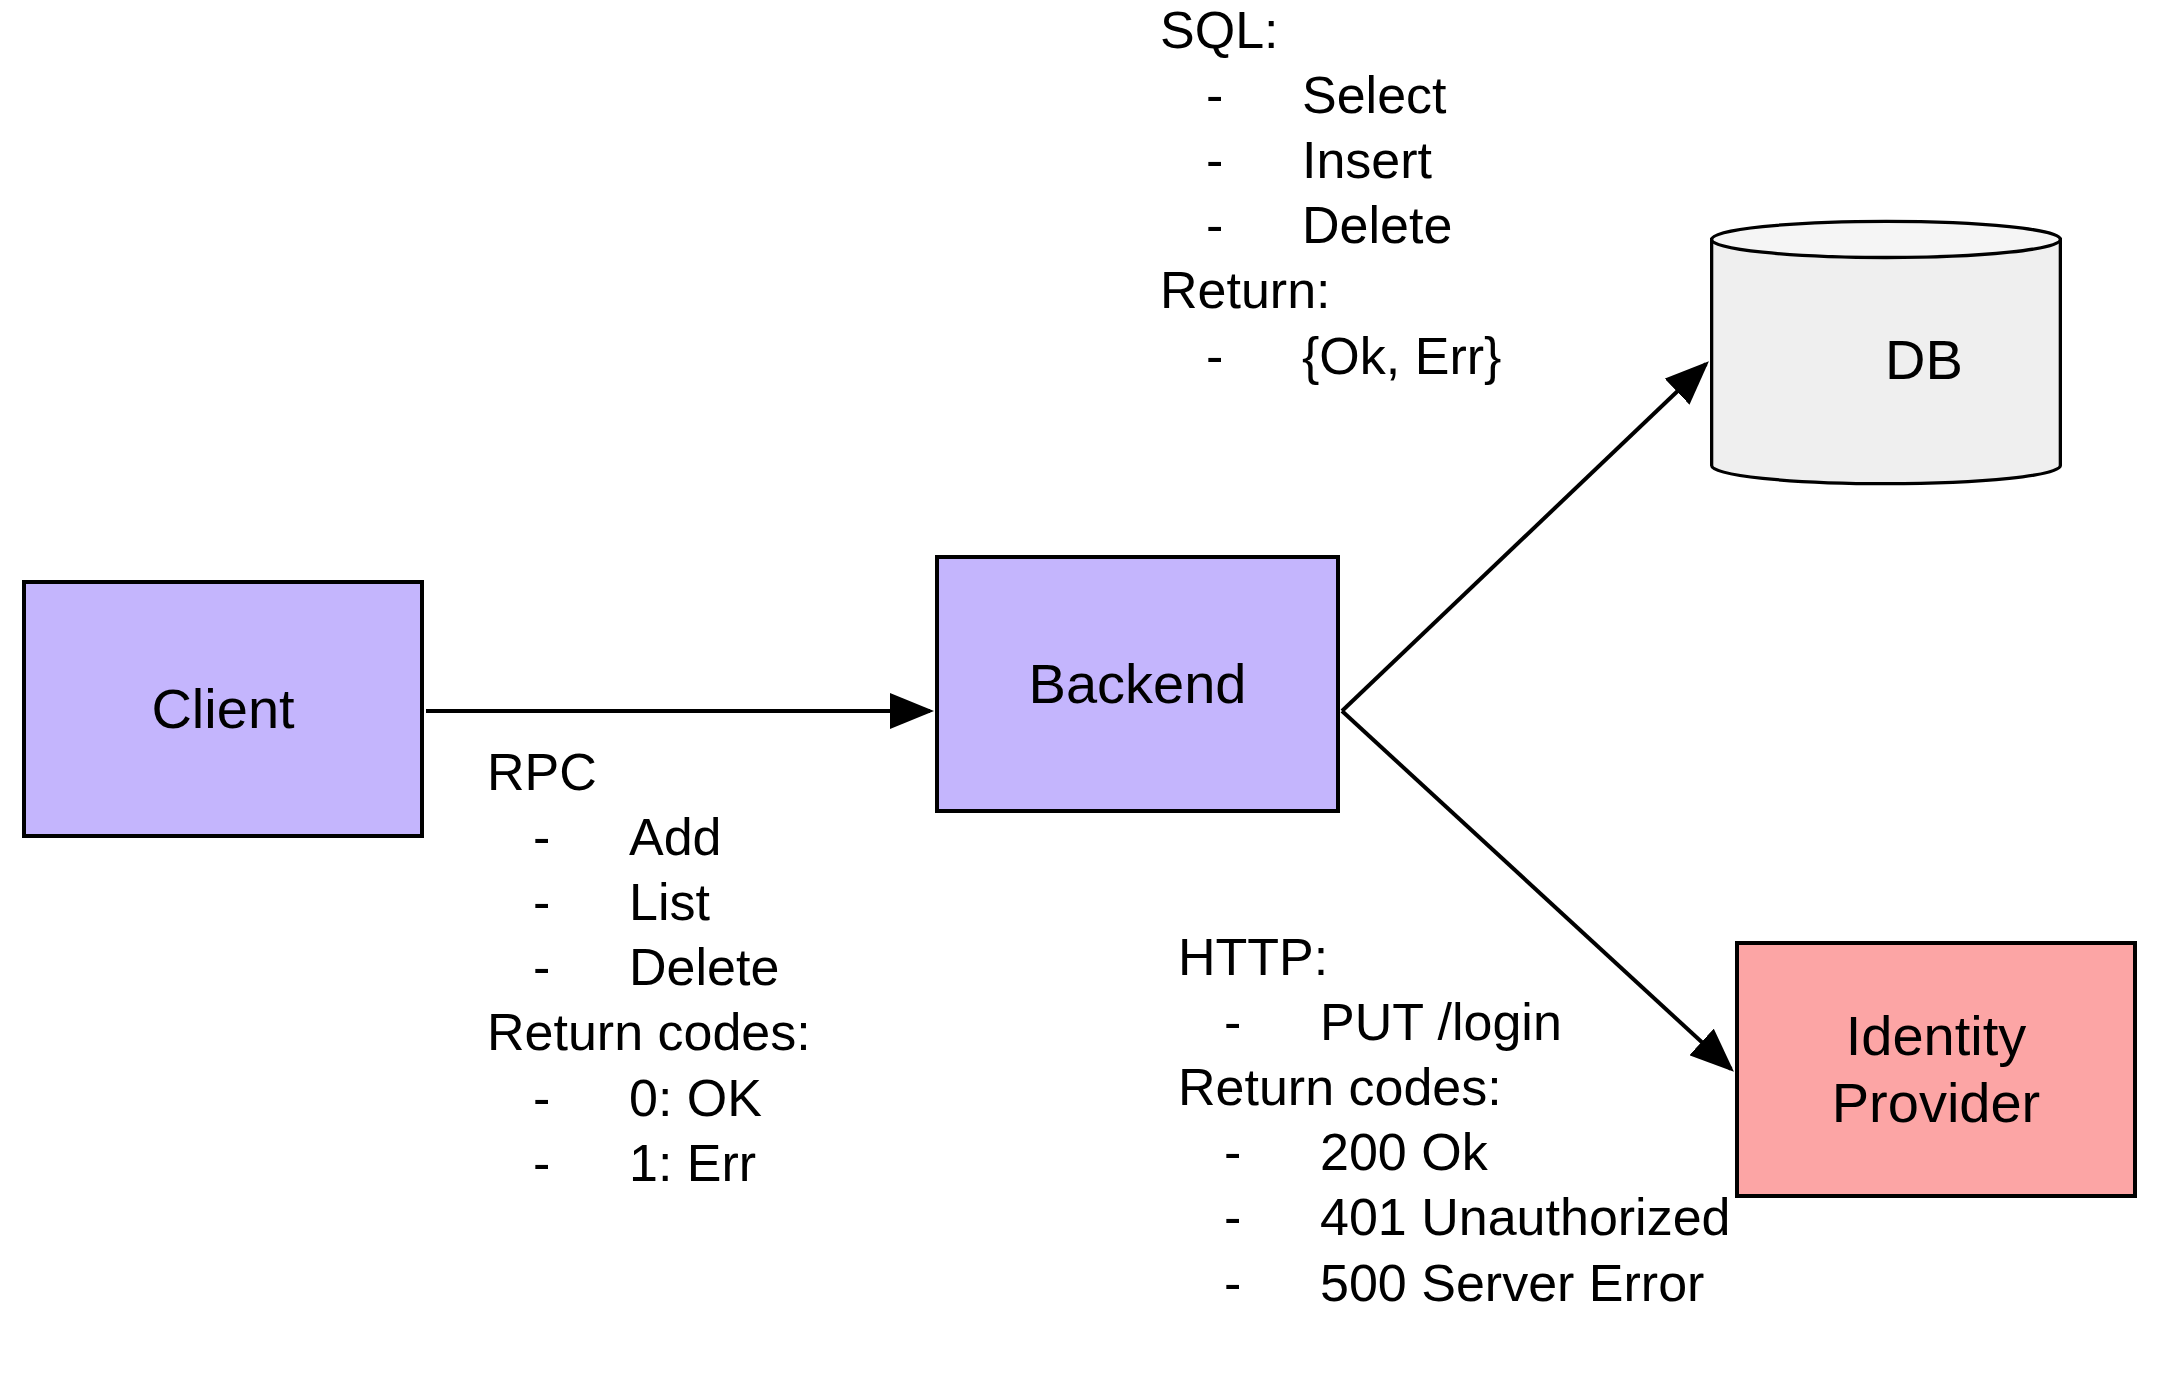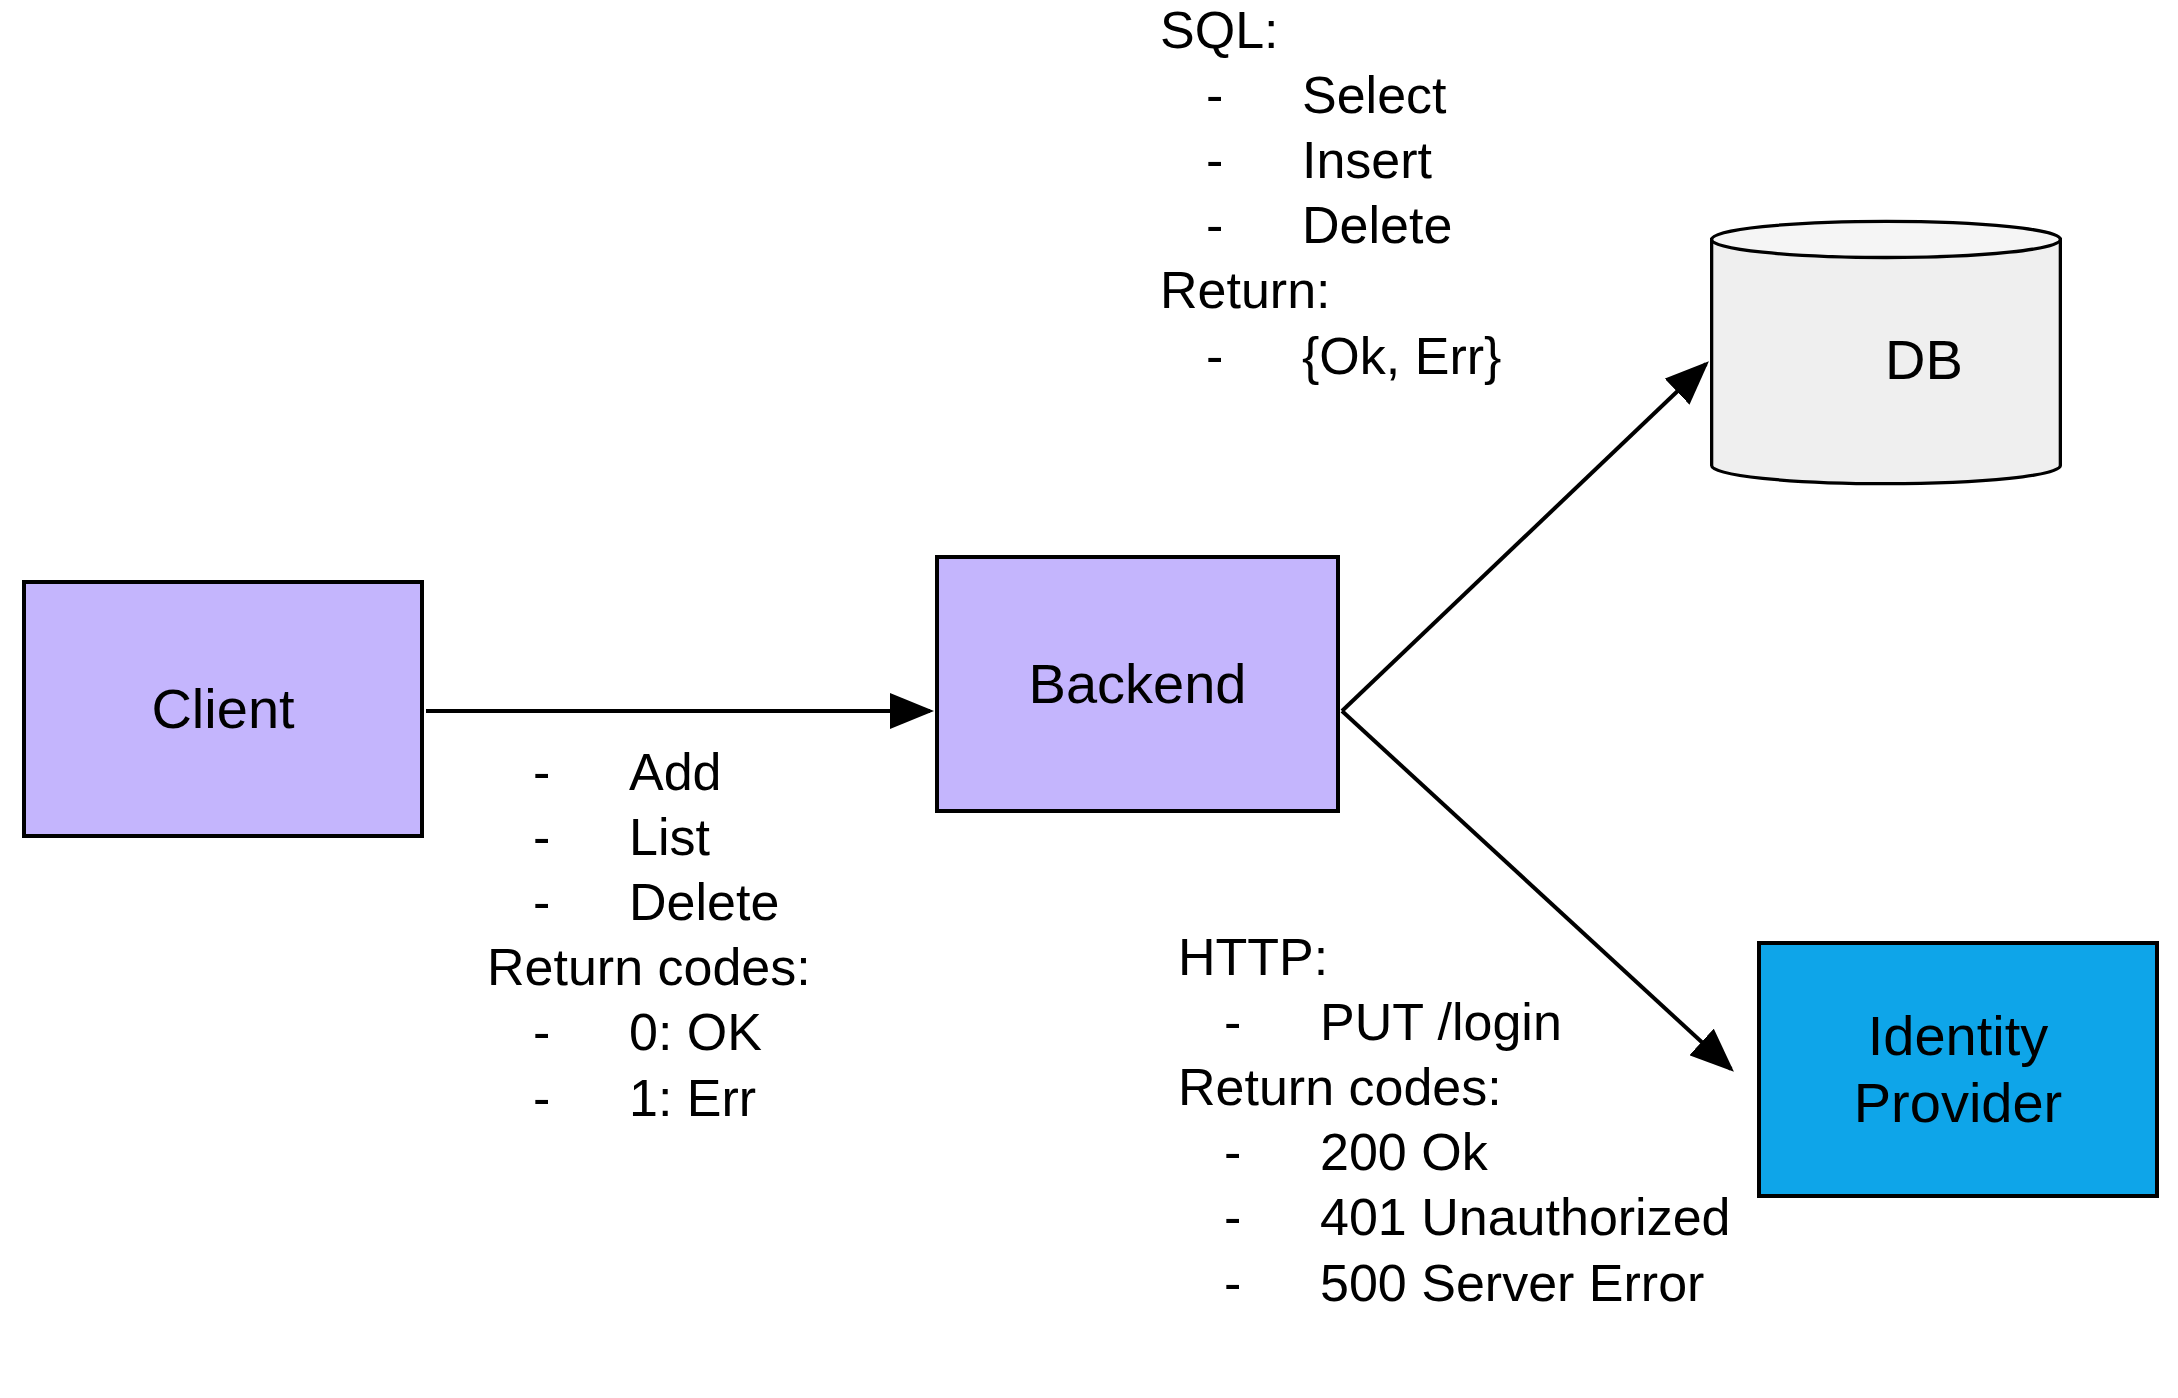--- a/index.html
+++ b/index.html
@@ -26,21 +26,21 @@
     border: 4px solid #000000;
     display: flex;
     align-items: center;
     justify-content: center;
     text-align: center;
     font-size: 56px;
     line-height: 1.18;
     font-weight: 400;
   }
   .node.service { background: #c4b5fd; }
-  .node.external { background: #0ea5e9; margin-left: 22px; }
+  .node.external { background: #fca5a5; }
 
   #client-node { left: 22px;  top: 580px; width: 402px; height: 258px; }
   #backend-node { left: 935px; top: 555px; width: 405px; height: 258px; }
   #idp-node     { left: 1735px; top: 941px; width: 402px; height: 257px; }
 
   
   #db-node {
     position: absolute;
     left: 1710px;
     top: 193px;
@@ -147,20 +147,21 @@
   <div class="annotation" id="sql-annotation">
     <span class="ann-head">SQL:</span>
     <span class="ann-item"><span class="dash">-</span><span class="txt">Select</span></span>
     <span class="ann-item"><span class="dash">-</span><span class="txt">Insert</span></span>
     <span class="ann-item"><span class="dash">-</span><span class="txt">Delete</span></span>
     <span class="ann-head">Return:</span>
     <span class="ann-item"><span class="dash">-</span><span class="txt">{Ok, Err}</span></span>
   </div>
 
   <div class="annotation" id="rpc-annotation">
+    <span class="ann-head">RPC</span>
     <span class="ann-item"><span class="dash">-</span><span class="txt">Add</span></span>
     <span class="ann-item"><span class="dash">-</span><span class="txt">List</span></span>
     <span class="ann-item"><span class="dash">-</span><span class="txt">Delete</span></span>
     <span class="ann-head">Return codes:</span>
     <span class="ann-item"><span class="dash">-</span><span class="txt">0: OK</span></span>
     <span class="ann-item"><span class="dash">-</span><span class="txt">1: Err</span></span>
   </div>
 
   <div class="annotation" id="http-annotation">
     <span class="ann-head">HTTP:</span>

